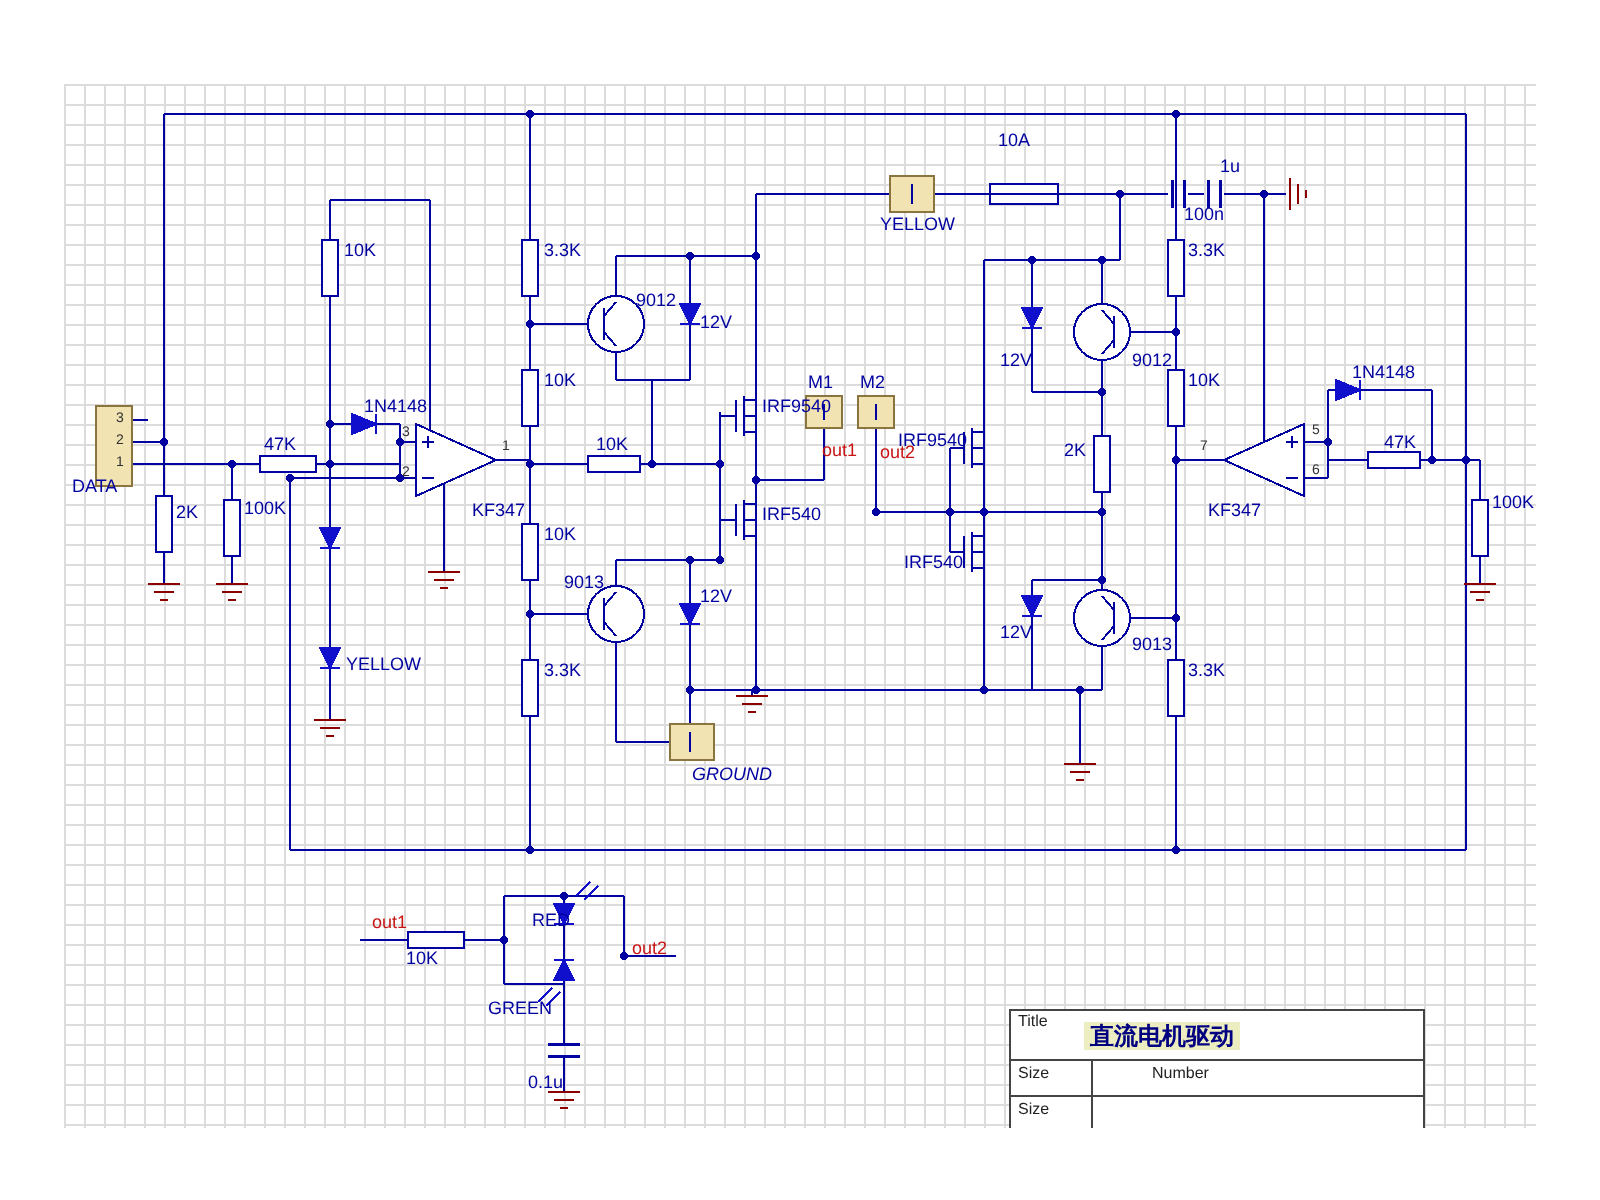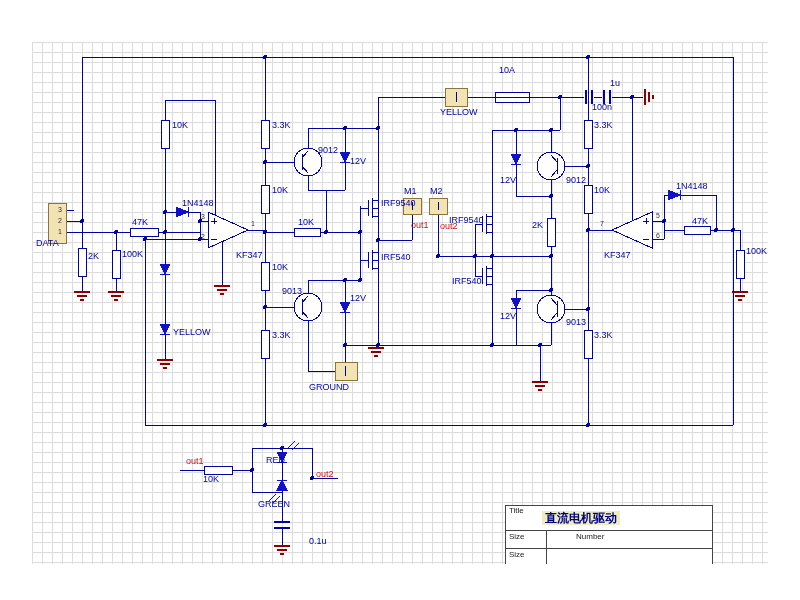--- a/index.html
+++ b/index.html
@@ -262,21 +262,21 @@
       <span class="lbl navy" style="left: 172px; top: 121px;">10K</span>
       <span class="lbl navy" style="left: 272px; top: 121px;">3.3K</span>
       <span class="lbl navy" style="left: 318px; top: 146px;">9012</span>
       <span class="lbl navy" style="left: 350px; top: 157px;">12V</span>
       <span class="lbl navy" style="left: 272px; top: 186px;">10K</span>
       <span class="lbl navy" style="left: 298px; top: 218px;">10K</span>
       <span class="lbl navy" style="left: 272px; top: 263px;">10K</span>
       <span class="lbl navy" style="left: 282px; top: 287px;">9013</span>
       <span class="lbl navy" style="left: 350px; top: 294px;">12V</span>
       <span class="lbl navy" style="left: 272px; top: 331px;">3.3K</span>
-      <span class="lbl navy" style="left: 309px; top: 383px;">GROUND</span>
+      <span class="lbl navy" style="left: 346px; top: 383px; font-style: italic;">GROUND</span>
       <span class="lbl navy" style="left: 381px; top: 199px;">IRF9540</span>
       <span class="lbl navy" style="left: 404px; top: 187px;">M1</span>
       <span class="lbl navy" style="left: 430px; top: 187px;">M2</span>
       <span class="lbl red" style="left: 411px; top: 221px;">out1</span>
       <span class="lbl red" style="left: 440px; top: 222px;">out2</span>
       <span class="lbl navy" style="left: 381px; top: 253px;">IRF540</span>
       <span class="lbl navy" style="left: 449px; top: 216px;">IRF9540</span>
       <span class="lbl navy" style="left: 452px; top: 277px;">IRF540</span>
       <span class="lbl navy" style="left: 532px; top: 221px;">2K</span>
       <span class="lbl navy" style="left: 594px; top: 121px;">3.3K</span>
@@ -289,22 +289,22 @@
       <span class="lbl pin" style="left: 656px; top: 212px;">5</span>
       <span class="lbl pin" style="left: 656px; top: 232px;">6</span>
       <span class="lbl navy" style="left: 692px; top: 217px;">47K</span>
       <span class="lbl navy" style="left: 746px; top: 247px;">100K</span>
       <span class="lbl navy" style="left: 500px; top: 312px;">12V</span>
       <span class="lbl navy" style="left: 566px; top: 318px;">9013</span>
       <span class="lbl navy" style="left: 594px; top: 331px;">3.3K</span>
       <span class="lbl red" style="left: 186px; top: 457px;">out1</span>
       <span class="lbl navy" style="left: 203px; top: 475px;">10K</span>
       <span class="lbl navy" style="left: 266px; top: 456px;">RED</span>
-      <span class="lbl navy" style="left: 258px; top: 500px;">GREEN</span>
+      <span class="lbl navy" style="left: 244px; top: 500px;">GREEN</span>
       <span class="lbl red" style="left: 316px; top: 470px;">out2</span>
-      <span class="lbl navy" style="left: 264px; top: 537px; margin-left: 45px;">0.1u</span>
+      <span class="lbl navy" style="left: 264px; top: 537px;">0.1u</span>
       <span class="lbl tb" style="left: 509px; top: 507px;">Title</span>
       <span class="lbl title" style="left: 542px; top: 511px;">直流电机驱动</span>
       <span class="lbl tb" style="left: 509px; top: 533px;">Size</span>
       <span class="lbl tb" style="left: 552px; top: 533px; margin-left: 24px;">Number</span>
       <span class="lbl tb" style="left: 509px; top: 551px;">Size</span>
     </div>
 </div>
 
 </body></html>

